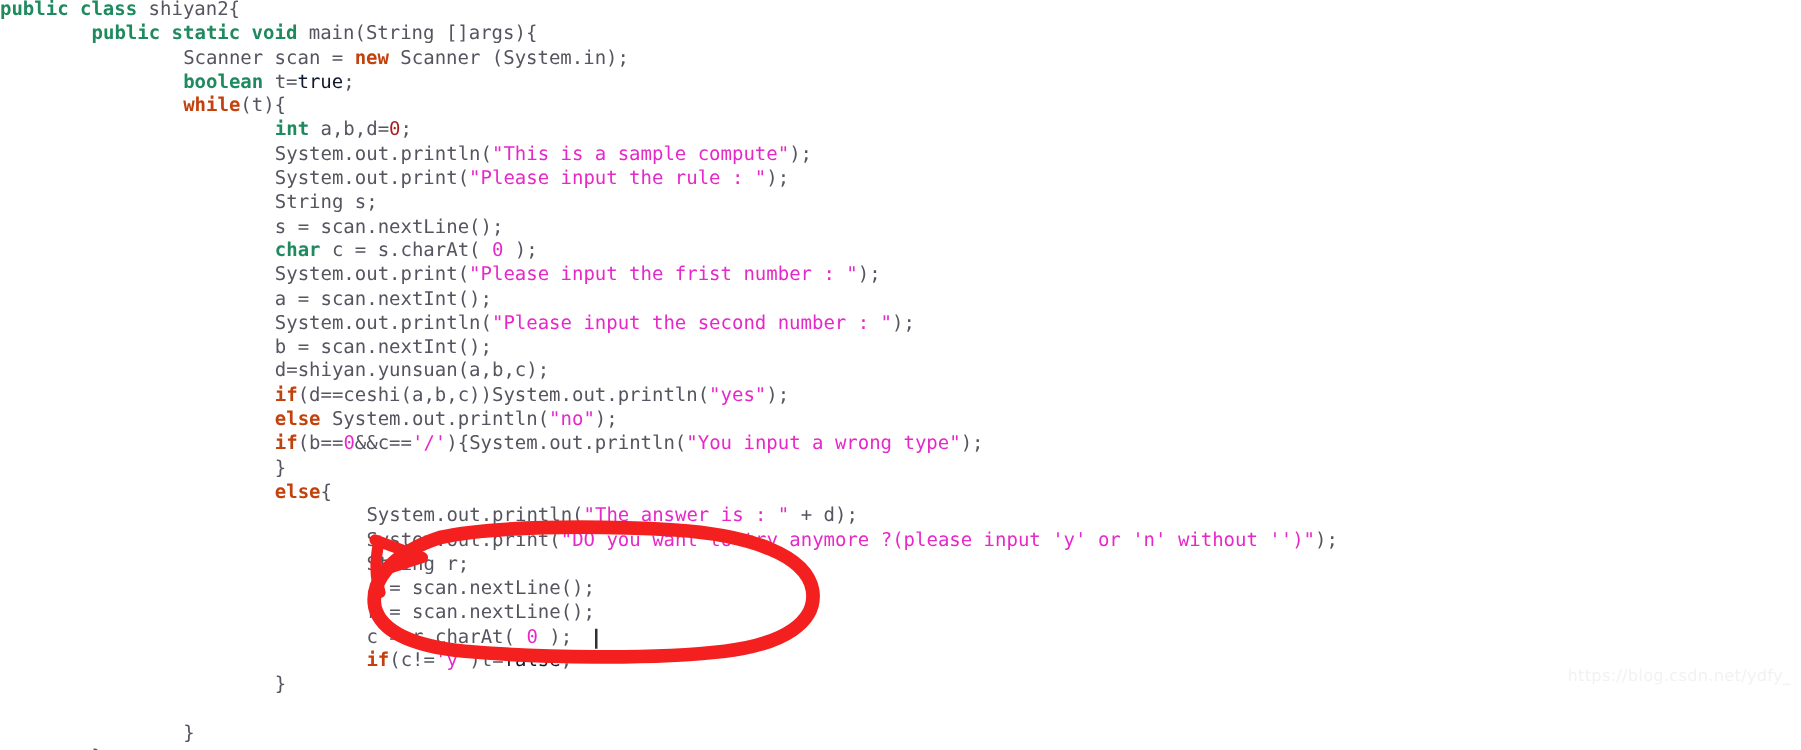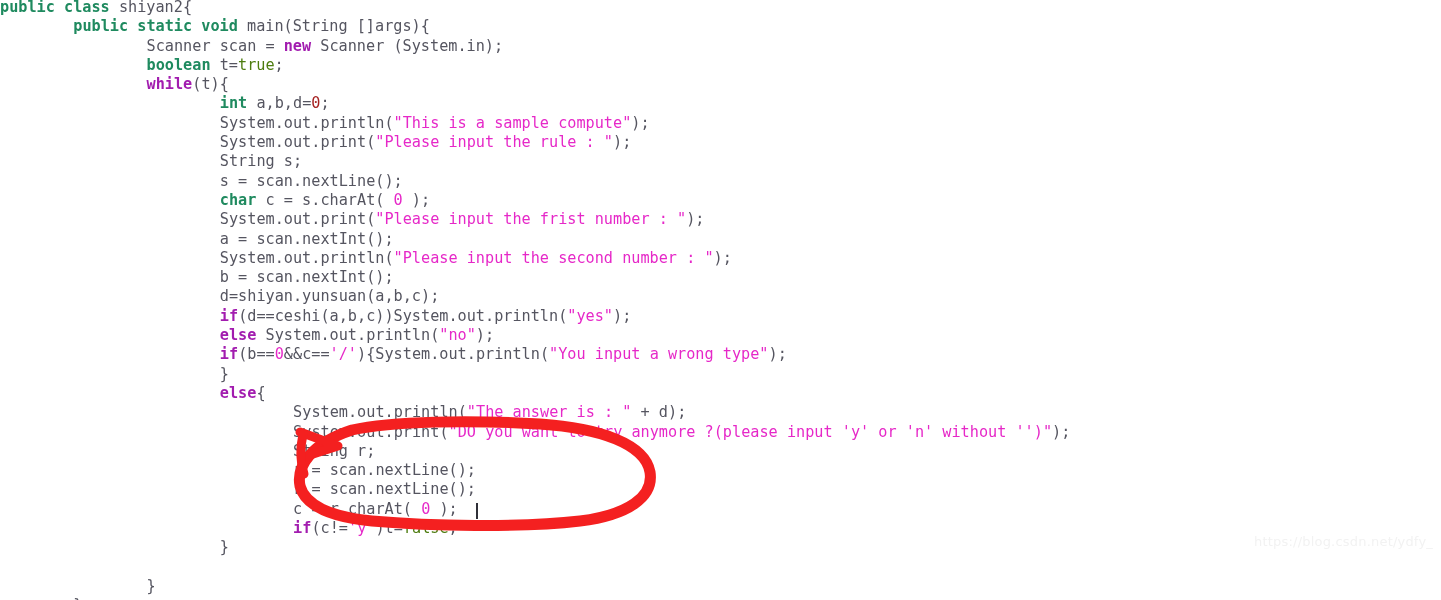--- a/index.html
+++ b/index.html
@@ -40,23 +40,23 @@
 
   .code-line {
     white-space: pre;
     height: 19.3px;
     position: relative;
   }
 
   
   .tok-plain   { color: #555560; }
   .tok-kw      { color: #1f8a5f; font-weight: bold; }   
-  .tok-kw2     { color: #a21caf; font-weight: bold; }   
+  .tok-kw2     { color: #c2410c; font-weight: bold; }   
   .tok-str     { color: #e628c8; }                      
-  .tok-lit     { color: #4d7c0f; }                      
+  .tok-lit     { color: #0f172a; }                      
   .tok-num     { color: #a52020; }                      
   .tok-numpink { color: #e628c8; }
 
   
   #text-caret {
     position: absolute;
     left: 623px;
     top: 475px;
     width: 1.6px;
     height: 16px;

